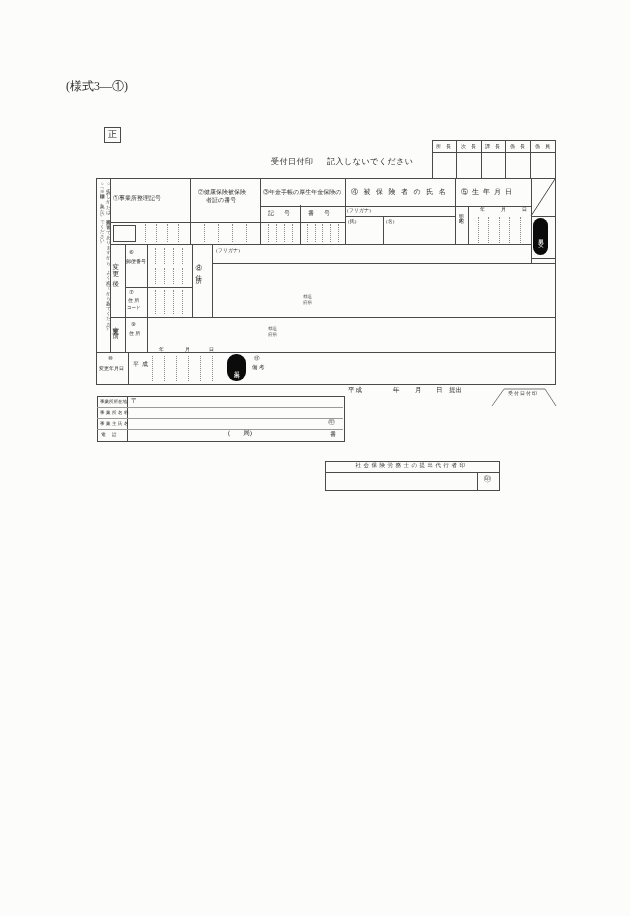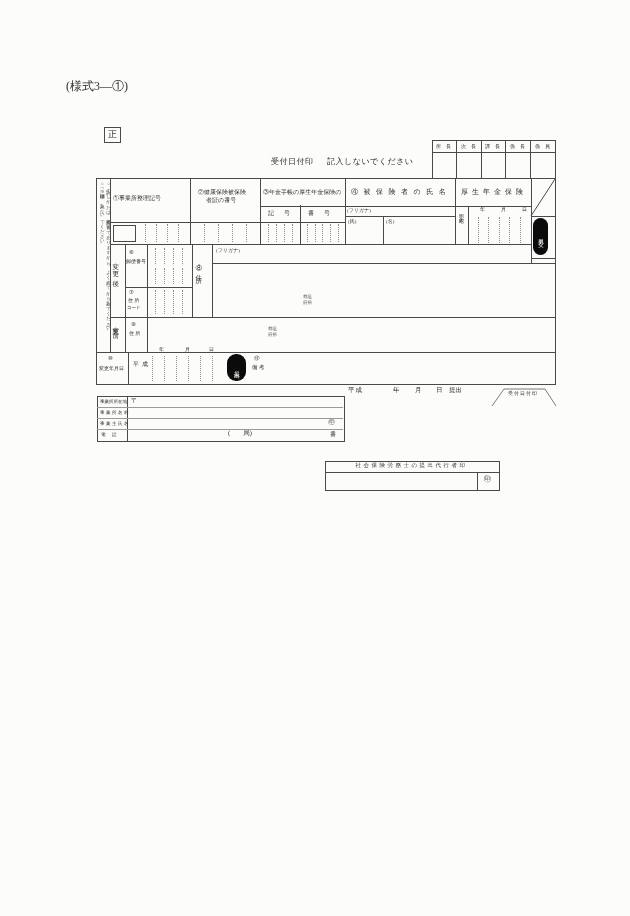--- a/index.html
+++ b/index.html
@@ -81,21 +81,21 @@
   <div class="hl" style="left:110px;top:317px;width:445px;"></div>
   <div class="hl" style="left:96px;top:352px;width:459px;"></div>
 
   <div class="txt f6" style="left:113px;top:195px;">①事業所整理記号</div>
   <div class="txt f6" style="left:198px;top:189px;">②健康保険被保険</div>
   <div class="txt f6" style="left:206px;top:197px;">者証の番号</div>
   <div class="txt f6" style="left:263px;top:189px;">③年金手帳の厚生年金保険の</div>
   <div class="txt f6" style="left:268px;top:210px;letter-spacing:2px;">記　号</div>
   <div class="txt f6" style="left:308px;top:210px;letter-spacing:2px;">番　号</div>
   <div class="txt f7" style="left:351px;top:189px;letter-spacing:5.5px;">④被保険者の氏名</div>
-  <div class="txt f7" style="left:461px;top:189px;letter-spacing:4px;">厚生年金保険</div>
+  <div class="txt f7" style="left:461px;top:189px;letter-spacing:4px;">⑤生年月日</div>
 
   <div class="txt f5" style="left:347px;top:208px;">(フリガナ)</div>
   <div class="txt f5" style="left:348px;top:219px;">(氏)</div>
   <div class="txt f5" style="left:386px;top:219px;">(名)</div>
 
   <div class="txt f5 vert" style="left:458px;top:210px;height:34px;letter-spacing:2.5px;">明大昭</div>
   <div class="txt f5" style="left:480px;top:207px;">年</div>
   <div class="txt f5" style="left:501px;top:207px;">月</div>
   <div class="txt f5" style="left:522px;top:207px;">日</div>
   <div class="dv" style="left:478px;top:217px;height:26px;"></div>

